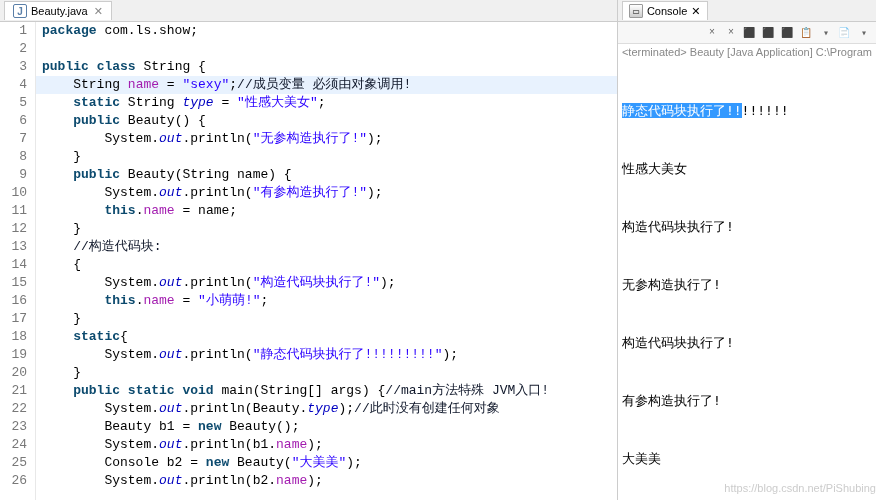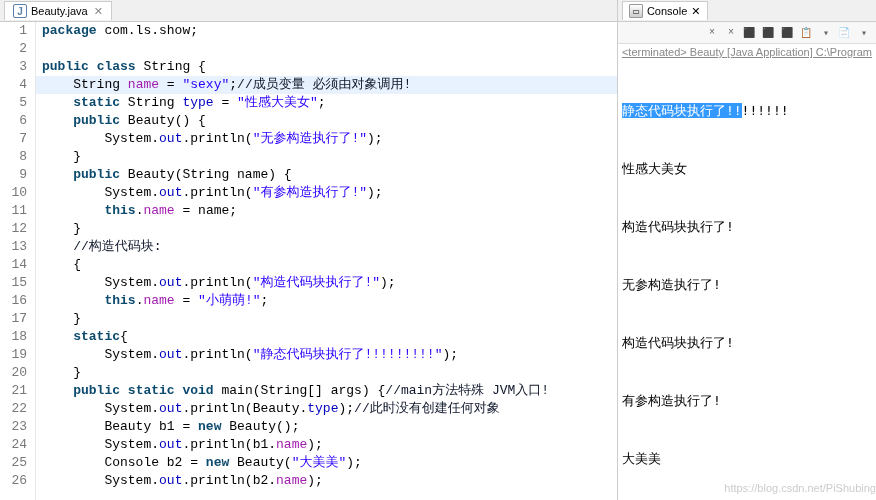--- a/index.html
+++ b/index.html
@@ -12,28 +12,28 @@
 .code-area { flex: 1; display: flex; overflow: auto; background: #fff; }
 .gutter { width: 36px; background: #fff; text-align: right; padding-right: 8px; color: #787878; user-select: none; border-right: 1px solid #e8e8e8; }
 .gutter div { height: 18px; line-height: 18px; font-size: 13px; }
 .code-lines { flex: 1; }
 .line { height: 18px; line-height: 18px; white-space: pre; padding-left: 6px; }
 .line.hl { background: #e8f2fe; }
 .kw { color: #0c4a6e; font-weight: bold; }
 .str { color: #2a00ff; }
 .cmt { color: #0f172a; }
 .fld { color: #a21caf; }
-.sfld { color: #0000c0; }
+.sfld { color: #0000c0; font-style: italic; }
 .console-pane { flex: 1; display: flex; flex-direction: column; }
 .console-tab-bar { height: 22px; background: #f0f0f0; display: flex; align-items: center; padding-left: 4px; border-bottom: 1px solid #ccc; }
 .console-tab { display: flex; align-items: center; gap: 4px; padding: 2px 6px; background: #fff; border: 1px solid #ccc; border-bottom: none; font-family: Tahoma, sans-serif; font-size: 11px; }
 .console-icon { width: 14px; height: 14px; background: linear-gradient(#fff, #ccc); border: 1px solid #999; border-radius: 1px; display: flex; align-items: center; justify-content: center; font-size: 8px; }
 .console-toolbar { height: 22px; background: #f7f7f7; display: flex; justify-content: flex-end; align-items: center; gap: 3px; padding-right: 4px; border-bottom: 1px solid #ddd; }
 .tbtn { width: 16px; height: 16px; display: flex; align-items: center; justify-content: center; font-size: 10px; color: #666; }
-.term-line { font-family: Tahoma, sans-serif; font-size: 11px; color: #888; padding: 2px 4px; white-space: nowrap; overflow: hidden; text-decoration: underline; }
+.term-line { font-family: Tahoma, sans-serif; font-size: 11px; color: #888; padding: 2px 4px; white-space: nowrap; overflow: hidden; }
 .console-out { flex: 1; padding: 2px 4px; font-family: Consolas, monospace; font-size: 13px; overflow: auto; }
 .console-out div { height: 18px; line-height: 18px; margin-top: 40px; }
 .console-out .sel { background: #3399ff; color: #fff; }
 .watermark { position: absolute; right: 0; bottom: 6px; font-family: Tahoma, sans-serif; font-size: 11px; color: #ccc; pointer-events: none; }
 </style>
 </head>
 <body>
 
 <div class="editor-pane">
   <div class="tab-bar">

